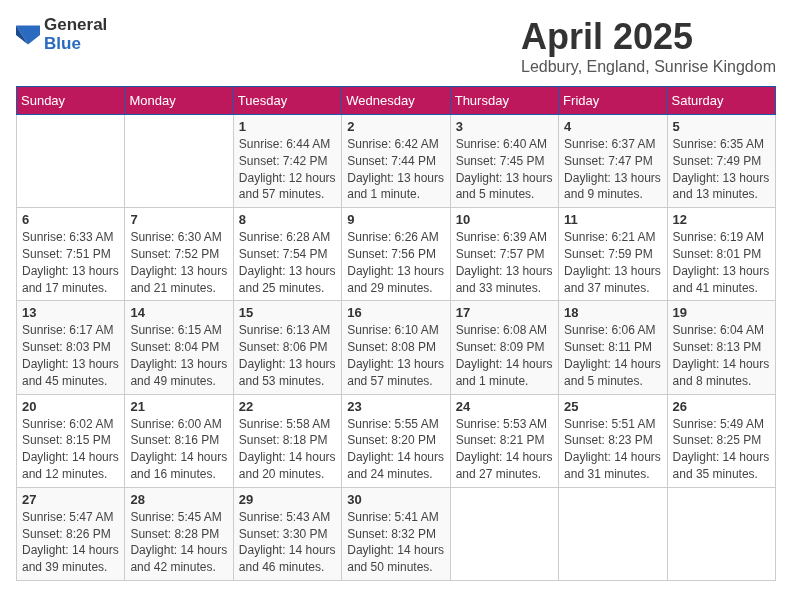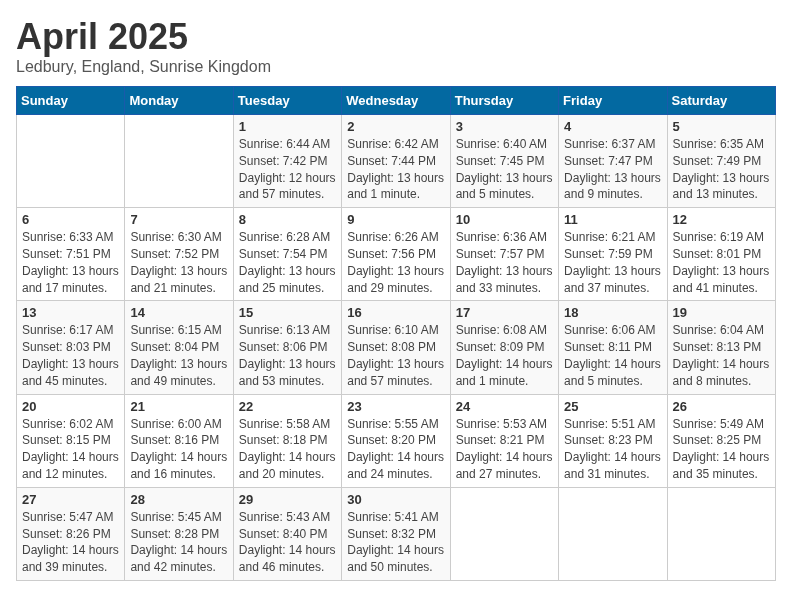--- a/index.html
+++ b/index.html
@@ -36,24 +36,24 @@
     .title-location {
       font-size: 16px;
       color: #555;
     }
     .calendar {
       width: 100%;
       border-collapse: collapse;
       border: 1px solid #ccc;
     }
     .calendar th {
-      background-color: #0369a1;
+      background-color: #be185d;
       color: #fff;
       font-size: 13px;
-      font-weight: bold;
+      font-weight: normal;
       padding: 6px 4px;
       text-align: left;
       border: 1px solid #1a5aab;
     }
     .calendar td {
       vertical-align: top;
       border: 1px solid #ccc;
       padding: 4px 5px;
       width: 108px;
       min-height: 80px;
@@ -78,20 +78,30 @@
       line-height: 1.4;
     }
     .empty-cell {
       background: #fff !important;
     }
   </style>
 </head>
 <body>
 
 <div class="header-area">
+  <div class="logo">
+    <svg class="logo-icon" viewBox="0 0 30 24" xmlns="http://www.w3.org/2000/svg">
+      <polygon points="0,0 30,0 30,12 15,24" fill="#2a6bbf"></polygon>
+      <polygon points="0,0 15,24 0,12" fill="#1a4a8f"></polygon>
+    </svg>
+    <div>
+      <div style="font-size:17px;font-weight:bold;color:#333;line-height:1.1;">General</div>
+      <div style="font-size:17px;font-weight:bold;color:#2a6bbf;line-height:1.1;">Blue</div>
+    </div>
+  </div>
   <div class="title-area">
     <div class="title-month">April 2025</div>
     <div class="title-location">Ledbury, England, Sunrise Kingdom</div>
   </div>
 </div>
 
 <table class="calendar">
   <thead>
     <tr>
       <th>Sunday</th>
@@ -158,21 +168,21 @@
 Daylight: 13 hours and 25 minutes.</div>
         </td>
         <td>
           <span class="day-number">9</span>
           <div class="day-info" style="white-space: pre-line;">Sunrise: 6:26 AM
 Sunset: 7:56 PM
 Daylight: 13 hours and 29 minutes.</div>
         </td>
         <td>
           <span class="day-number">10</span>
-          <div class="day-info" style="white-space: pre-line;">Sunrise: 6:36 AM
+          <div class="day-info" style="white-space: pre-line;">Sunrise: 6:39 AM
 Sunset: 7:57 PM
 Daylight: 13 hours and 33 minutes.</div>
         </td>
         <td>
           <span class="day-number">11</span>
           <div class="day-info" style="white-space: pre-line;">Sunrise: 6:21 AM
 Sunset: 7:59 PM
 Daylight: 13 hours and 37 minutes.</div>
         </td>
         <td>
@@ -279,21 +289,21 @@
         </td>
         <td>
           <span class="day-number">28</span>
           <div class="day-info" style="white-space: pre-line;">Sunrise: 5:45 AM
 Sunset: 8:28 PM
 Daylight: 14 hours and 42 minutes.</div>
         </td>
         <td>
           <span class="day-number">29</span>
           <div class="day-info" style="white-space: pre-line;">Sunrise: 5:43 AM
-Sunset: 8:40 PM
+Sunset: 3:30 PM
 Daylight: 14 hours and 46 minutes.</div>
         </td>
         <td>
           <span class="day-number">30</span>
           <div class="day-info" style="white-space: pre-line;">Sunrise: 5:41 AM
 Sunset: 8:32 PM
 Daylight: 14 hours and 50 minutes.</div>
         </td>
         <td class="empty-cell"></td>
         <td class="empty-cell"></td>

